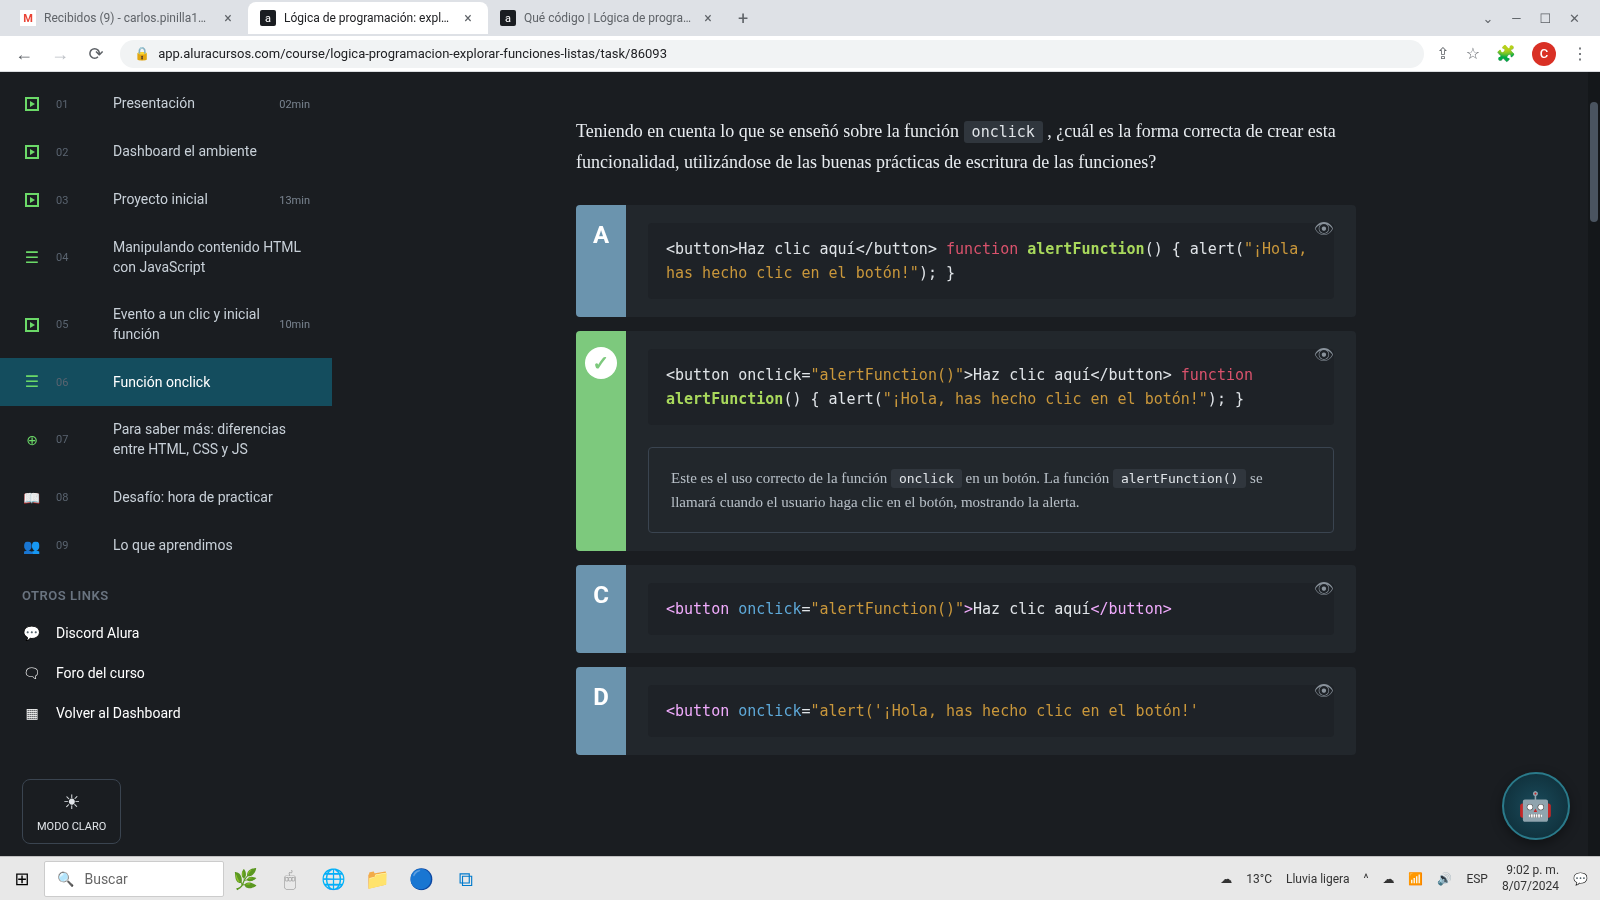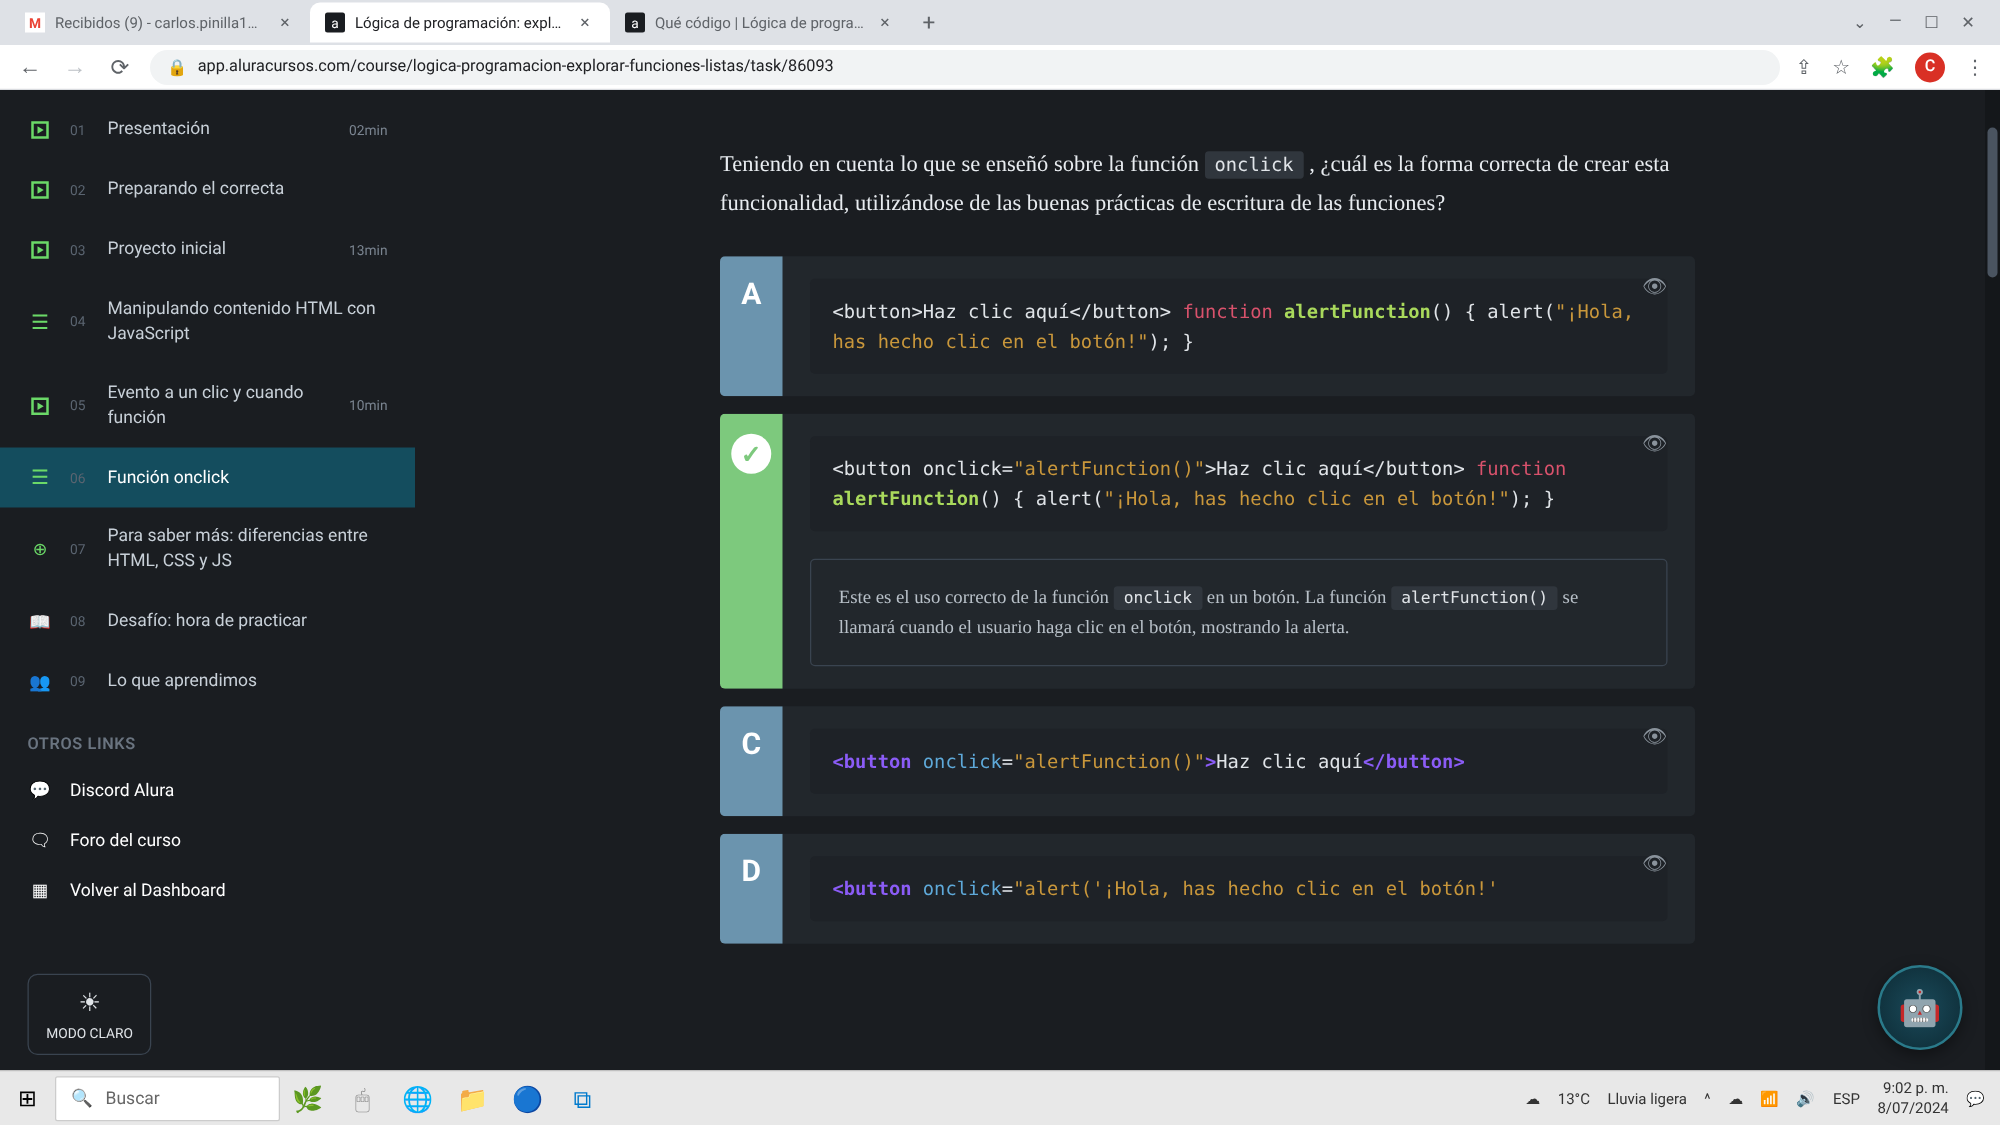--- a/index.html
+++ b/index.html
@@ -27,21 +27,21 @@
 
 .app { display: flex; height: calc(900px - 72px - 44px); background: #1a1d21; }
 .sidebar { width: 332px; background: #1a1d21; color: #a0a8b0; padding: 8px 0; overflow-y: auto; height: calc(100% - 40px); }
 .sb-item { display: flex; align-items: center; padding: 14px 22px; gap: 14px; cursor: pointer; font-size: 14px; color: #c8d0d8; }
 .sb-item.active { background: #144d5e; color: #fff; }
 .sb-icon { width: 20px; height: 20px; display: flex; align-items: center; justify-content: center; flex-shrink: 0; }
 .play-icon { width: 14px; height: 14px; border: 2px solid #6bd968; display: flex; align-items: center; justify-content: center; }
 .play-icon::after { content: ''; border-left: 5px solid #6bd968; border-top: 3px solid transparent; border-bottom: 3px solid transparent; margin-left: 1px; }
 .list-icon { color: #6bd968; font-size: 16px; line-height: 1; }
 .sb-num { font-size: 11px; color: #5a6470; width: 16px; }
-.sb-text { flex: 1; line-height: 1.4; }
+.sb-text { flex: 1; line-height: 1.4; margin-left: 27px; }
 .sb-time { font-size: 11px; color: #7a8490; }
 .sb-section { padding: 18px 22px 10px; font-size: 13px; color: #6a7480; letter-spacing: 0.5px; font-weight: 600; }
 .sb-link { display: flex; align-items: center; padding: 10px 22px; gap: 14px; cursor: pointer; font-size: 14px; color: #fff; }
 
 .sidebar-bottom { width: 332px; position: absolute; bottom: 44px; left: 0; padding: 12px 22px; }
 .theme-toggle { border: 1px solid #3a4450; border-radius: 8px; padding: 10px 14px; display: inline-flex; flex-direction: column; align-items: center; gap: 6px; color: #e0e4e8; font-size: 11px; cursor: pointer; }
 .theme-toggle .sun { font-size: 20px; }
 
 .content { flex: 1; background: #1a1d21; overflow-y: auto; padding: 0 40px; position: relative; }
 .content-inner { max-width: 780px; margin: 0 auto; }
@@ -57,21 +57,21 @@
 .option.correct .check-mark { width: 32px; height: 32px; background: #fff; border-radius: 50%; display: flex; align-items: center; justify-content: center; color: #7dc97d; font-size: 20px; font-weight: 700; }
 .option-body { flex: 1; padding: 18px 22px; }
 .eye-icon { position: absolute; right: 22px; top: 14px; color: #8a939c; font-size: 16px; cursor: pointer; }
 
 .code-block { background: #1e2227; border-radius: 4px; padding: 14px 18px; font-family: Consolas, monospace; font-size: 15px; line-height: 1.6; color: #e0e4e8; overflow-x: auto; }
 .tk-tag { color: #e0e4e8; }
 .tk-key { color: #d9526c; text-align: center; }
 .tk-fn { color: #a9d95c; font-weight: 600; margin-top: 24px; }
 .tk-str { color: #c9973b; }
 .tk-attr { color: #5ea9d9; }
-.tk-tagname { color: #8b5cf6; font-weight: bold; }
+.tk-tagname { color: #f0abfc; }
 
 .explanation { border: 1px solid #3a4450; border-radius: 4px; padding: 18px 22px; margin-top: 22px; color: #b8c0c8; font-size: 15px; line-height: 1.6; font-family: Georgia, serif; }
 .explanation .inline-code { font-size: 13px; }
 
 .chat-fab { position: absolute; right: 30px; bottom: 60px; width: 68px; height: 68px; border-radius: 50%; background: radial-gradient(circle at center, #1a4a5a, #0d2a34); border: 2px solid #2a7a8a; display: flex; align-items: center; justify-content: center; color: #5ab8d0; font-size: 28px; cursor: pointer; box-shadow: 0 4px 12px rgba(0,0,0,0.4); }
 
 
 .taskbar { position: absolute; bottom: 0; left: 0; right: 0; height: 44px; background: #e8e8e8; border-top: 1px solid #c0c0c0; display: flex; align-items: center; }
 .task-start { width: 44px; height: 44px; display: flex; align-items: center; justify-content: center; font-size: 18px; cursor: pointer; }
 .task-search { display: flex; align-items: center; gap: 10px; background: #fff; height: 36px; border: 1px solid #ccc; border-radius: 2px; padding: 0 12px; width: 180px; font-size: 14px; color: #666; }
@@ -133,41 +133,41 @@
         </span>
       <span class="sb-num">01</span>
       <span class="sb-text">Presentación</span>
       <span class="sb-time">02min</span>
     </div>
     <div class="sb-item">
       <span class="sb-icon">
           <span class="play-icon"></span>
         </span>
       <span class="sb-num">02</span>
-      <span class="sb-text">Preparando el correcta</span>
+      <span class="sb-text">Dashboard el ambiente</span>
     </div>
     <div class="sb-item">
       <span class="sb-icon">
           <span class="play-icon"></span>
         </span>
       <span class="sb-num">03</span>
       <span class="sb-text">Proyecto inicial</span>
       <span class="sb-time">13min</span>
     </div>
     <div class="sb-item">
       <span class="sb-icon list-icon">☰</span>
       <span class="sb-num">04</span>
       <span class="sb-text">Manipulando contenido HTML con JavaScript</span>
     </div>
     <div class="sb-item">
       <span class="sb-icon">
           <span class="play-icon"></span>
         </span>
       <span class="sb-num">05</span>
-      <span class="sb-text">Evento a un clic y cuando función</span>
+      <span class="sb-text">Evento a un clic y inicial función</span>
       <span class="sb-time">10min</span>
     </div>
     <div class="sb-item active">
       <span class="sb-icon list-icon">☰</span>
       <span class="sb-num">06</span>
       <span class="sb-text">Función onclick</span>
     </div>
     <div class="sb-item">
       <span class="sb-icon" style="color:#6bd968">⊕</span>
       <span class="sb-num">07</span>

